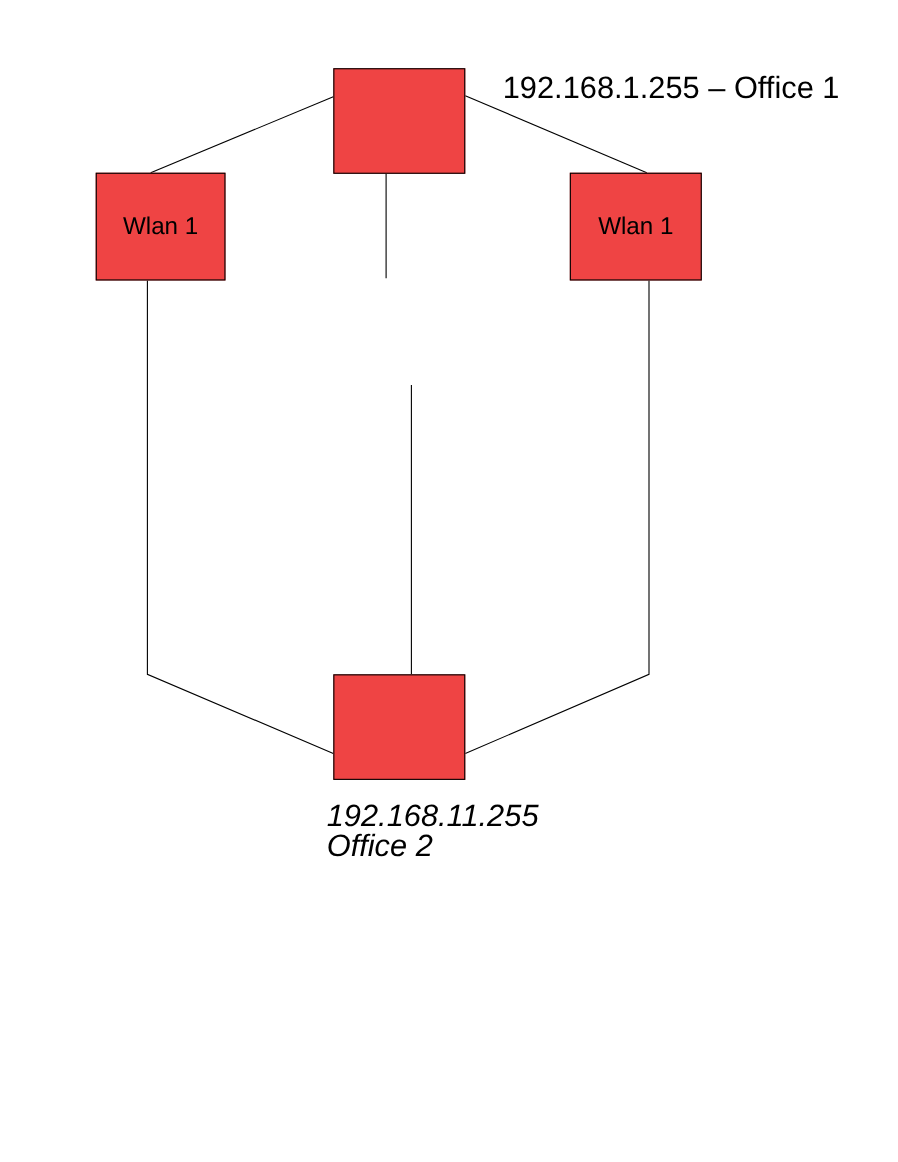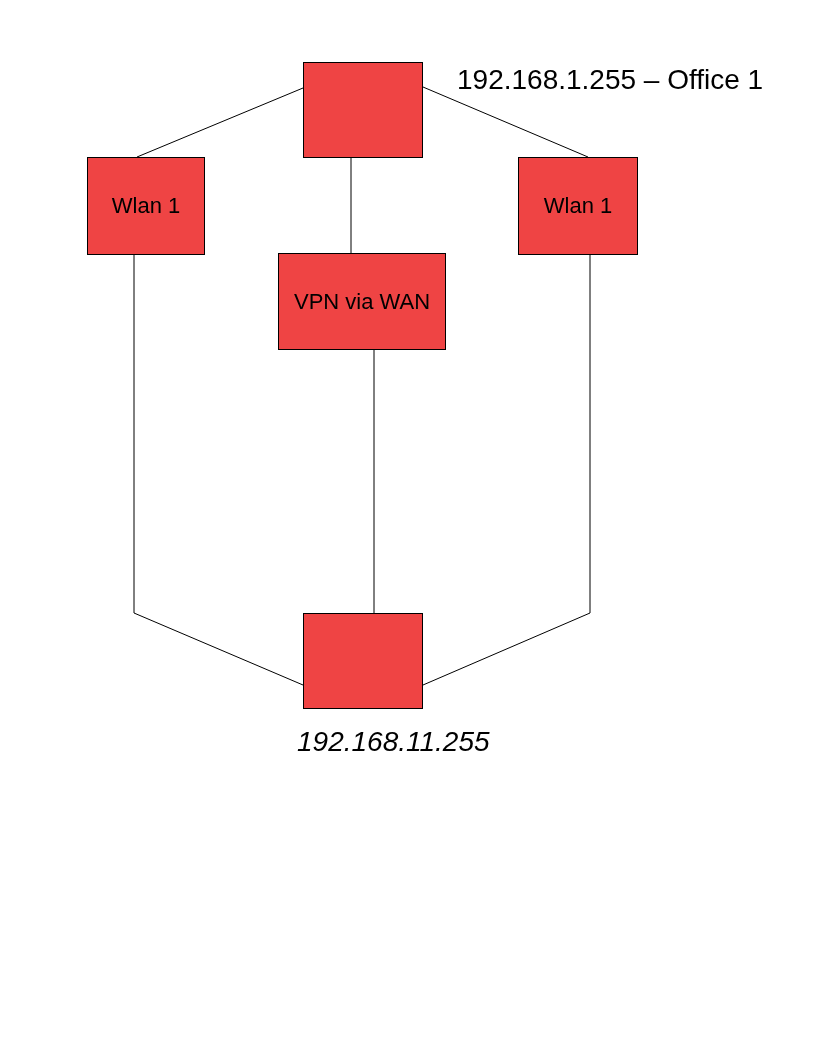--- a/index.html
+++ b/index.html
@@ -60,25 +60,23 @@
   <div class="node node-top"></div>
 
   <div class="node node-wlan1">
     <span>Wlan 1</span>
   </div>
 
   <div class="node node-wlan2">
     <span>Wlan 1</span>
   </div>
 
-  <div class="node node-vpn">
-    <span>VPN via WAN</span>
-  </div>
 
   <div class="node node-bottom"></div>
 
   <div class="annotation annotation-office1">192.168.1.255 – Office 1</div>
 
   <div class="annotation annotation-office2">
     <div>192.168.11.255</div>
+    <div>Office 2</div>
   </div>
 
 </div>
 
 </body></html>

